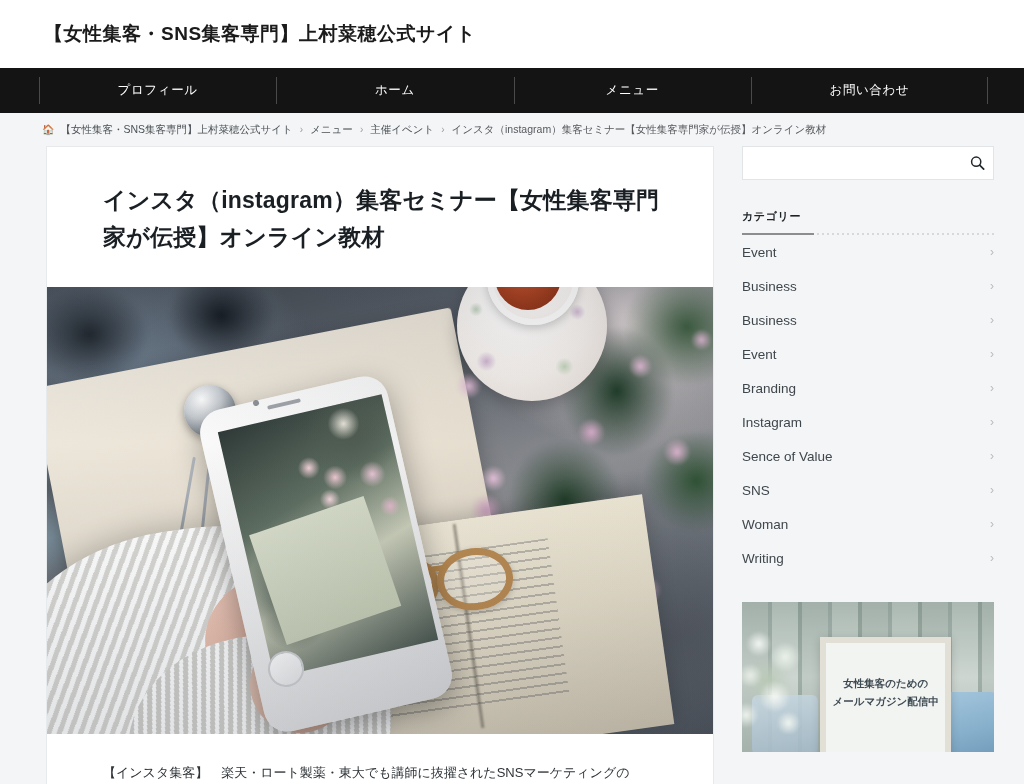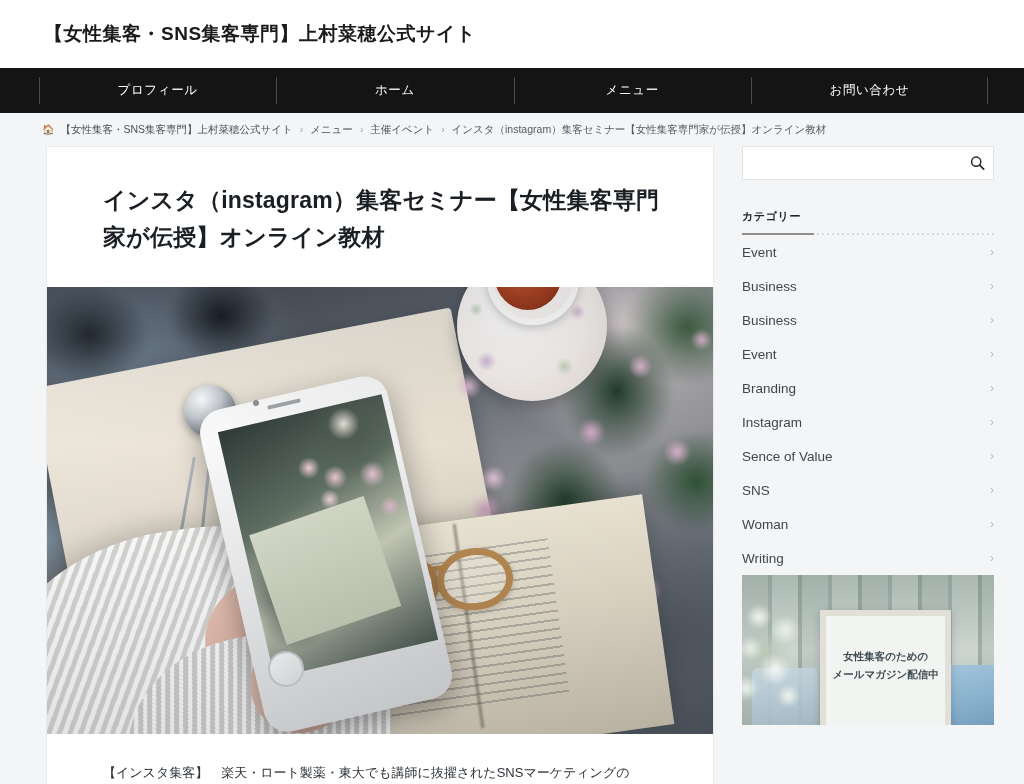--- a/index.html
+++ b/index.html
@@ -490,20 +490,21 @@
     cursor: pointer;
   }
   .cat-chevron {
     color: #b5bcc2;
     font-size: 12px;
     line-height: 1;
   }
 
   
   .banner {
+    margin-top: 27px;
     height: 150px;
     position: relative;
     overflow: hidden;
     background: #86efac;
     cursor: pointer;
   }
   .bn-fence {
     position: absolute; inset: 0;
     background:
       repeating-linear-gradient(90deg,

